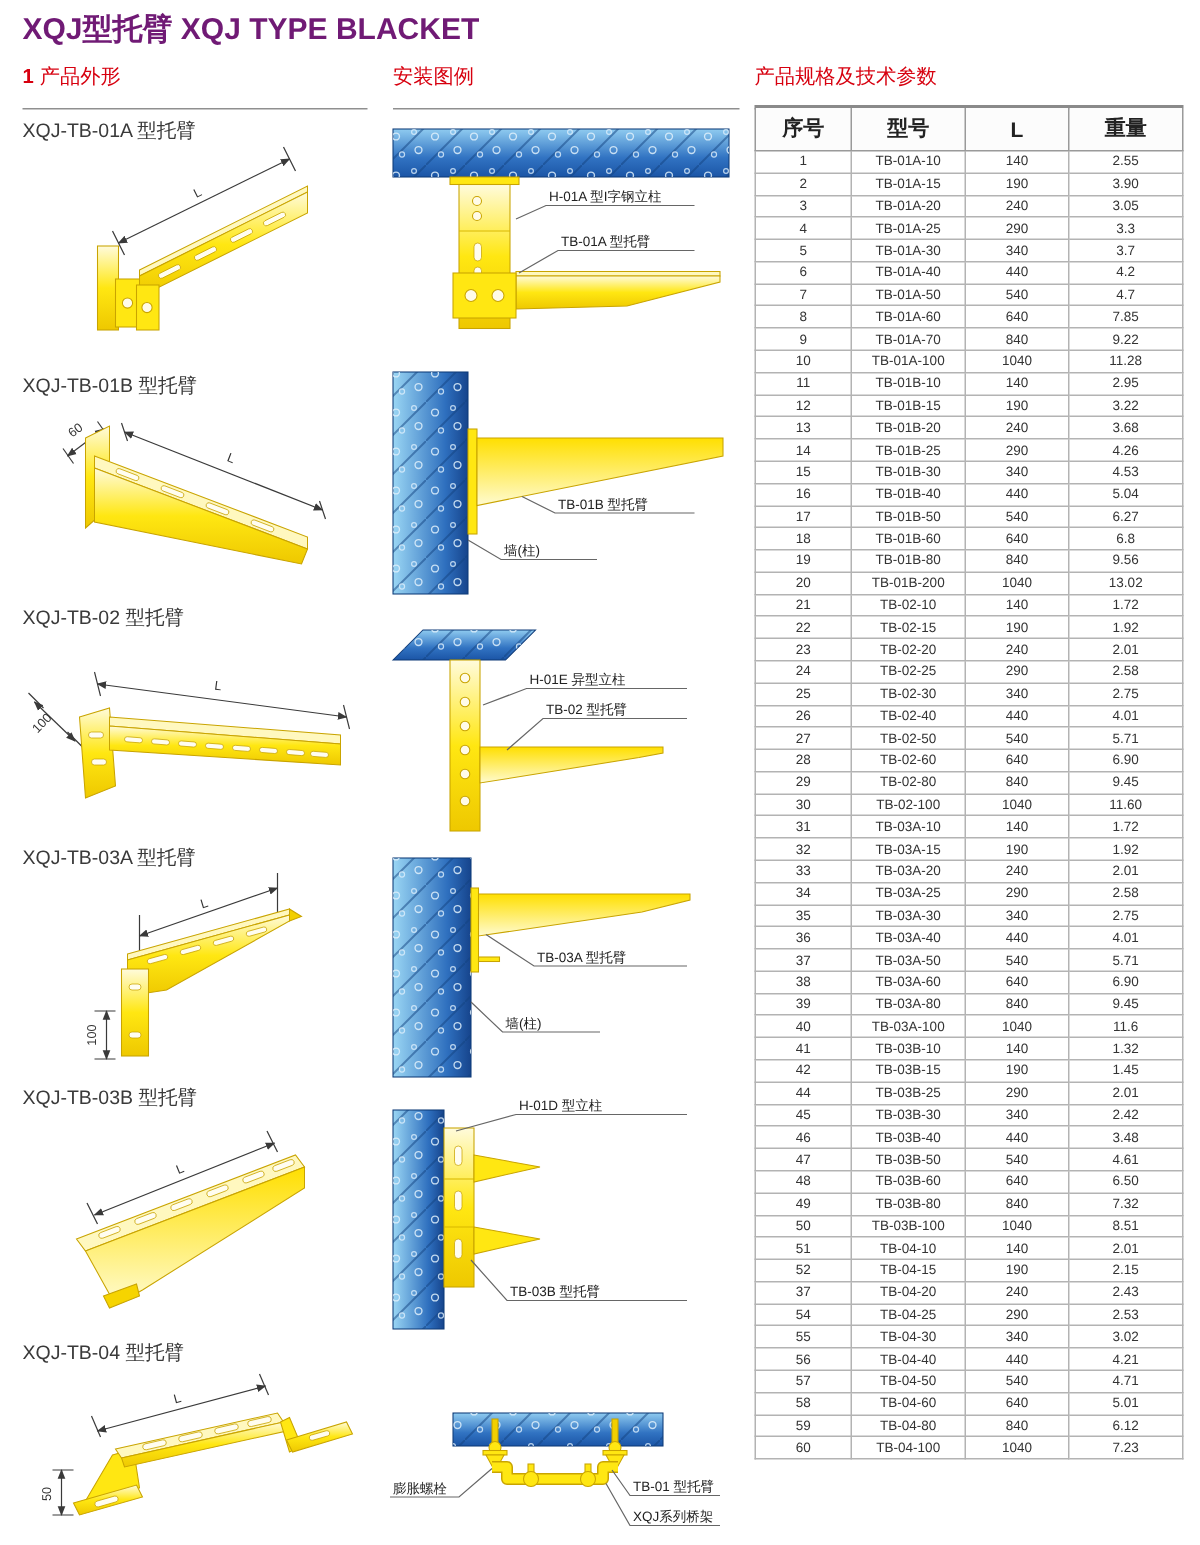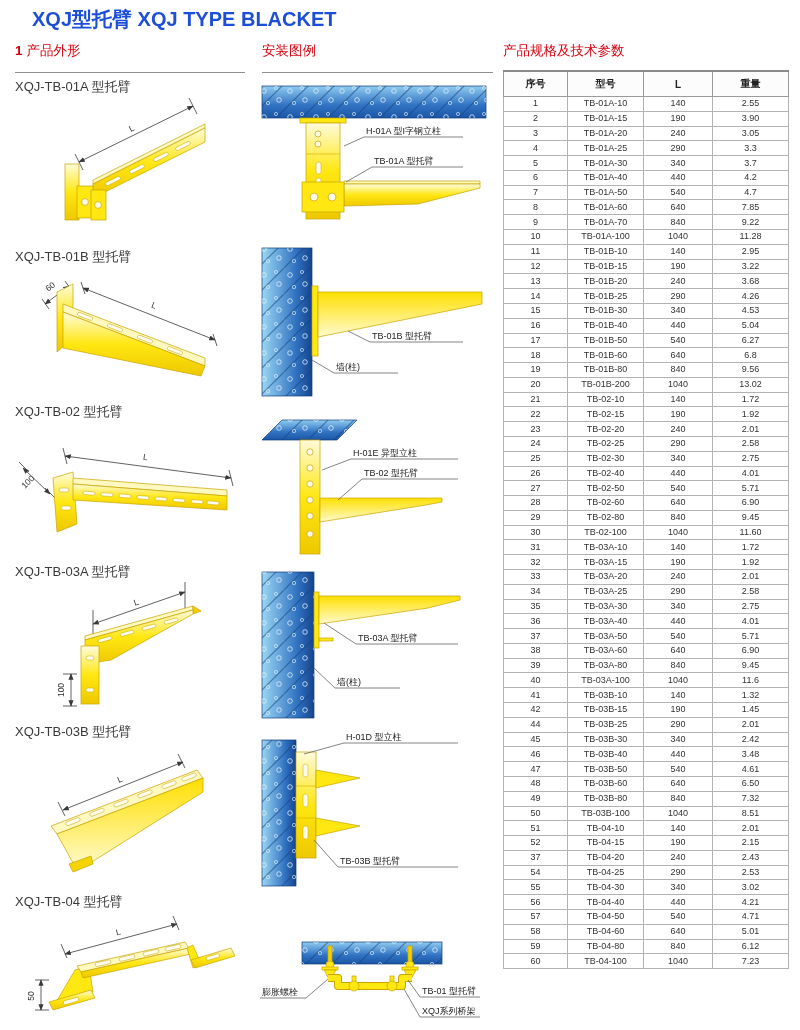--- a/index.html
+++ b/index.html
@@ -1,39 +1,39 @@
 <!DOCTYPE html>
 <html><head>
 <meta charset="utf-8">
 <style>
   html,body{margin:0;padding:0;background:#fff;}
   .page{position:relative;width:800px;height:1030px;background:#fff;overflow:hidden;
         font-family:"Liberation Sans",sans-serif;color:#333;}
-  .page-title{position:absolute;left:32px;top:6px;font-size:20px;font-weight:bold;
-        color:#1d4ed8;letter-spacing:0px;white-space:nowrap;}
+  .page-title{position:absolute;left:15px;top:6px;font-size:20px;font-weight:bold;
+        color:#701a75;letter-spacing:0px;white-space:nowrap;}
   .col-head{position:absolute;top:42px;font-size:13.5px;color:#D7000F;
         border-bottom:1px solid #8f8f8f;padding-bottom:12px;white-space:nowrap;}
   .col-head .num{font-weight:bold;margin-right:4px;}
   .head-left{left:15px;width:230px;}
   .head-mid{left:262px;width:231px;}
   .head-right{left:503px;width:285px;}
   .prod-label{position:absolute;left:15px;font-size:13px;color:#3a3a3a;white-space:nowrap;}
   .dia{position:absolute;}
   svg text{font-family:"Liberation Sans",sans-serif;}
   .callout-text{font-size:9px;fill:#222;}
   .callout-line{stroke:#666;stroke-width:0.8;fill:none;}
   .dim{stroke:#3a3a3a;stroke-width:0.8;fill:none;}
   .dimtxt{font-size:8.5px;fill:#333;}
   .yol{stroke:#C9A400;stroke-width:0.7;}
   .slot{fill:#FFFDF0;stroke:#C9A400;stroke-width:0.5;}
   .hole{fill:#FFFBE8;stroke:#C9A400;stroke-width:0.7;}
   .blu{stroke:#0F3B78;stroke-width:0.7;}
   table.spec{position:absolute;left:503px;top:70px;width:285px;border-collapse:collapse;
         table-layout:fixed;}
-  table.spec th{font-size:10px;font-weight:bold;color:#222;border:1px solid #9a9a9a;
+  table.spec th{font-size:14px;font-weight:bold;color:#222;border:1px solid #9a9a9a;
         padding:5px 2px;text-align:center;background:#fcfcfc;}
   table.spec td{font-size:9px;color:#333;border:1px solid #b3b3b3;padding:2.4px 2px;
         text-align:center;line-height:1;white-space:nowrap;}
   table.spec{border-top:2px solid #8a8a8a;}
 </style>
 </head>
 <body>
 
 <div class="page">
 

